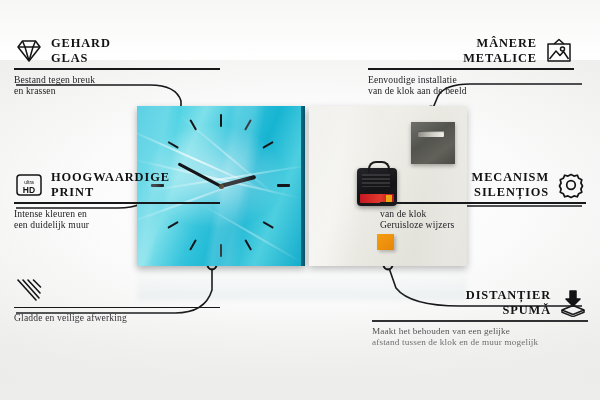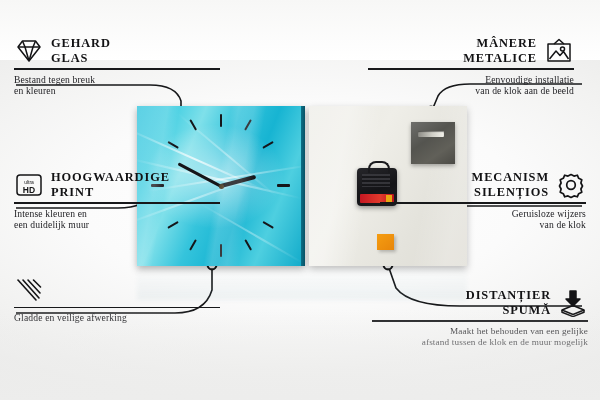--- a/index.html
+++ b/index.html
@@ -88,21 +88,21 @@
   
   .callout{position:absolute;width:206px;}
   .callout .head{display:flex;align-items:center;gap:7px;}
   .callout.right .head{justify-content:flex-end;}
   .ico{width:30px;height:28px;flex:0 0 30px;display:block;}
   .title{font-size:12.4px;font-weight:bold;letter-spacing:.9px;color:#121214;
     line-height:14.6px;text-transform:uppercase;}
   .callout.right .title{text-align:right;}
   .rule{height:1.4px;background:#17181a;margin:3px 0 4px 0;}
   .desc{font-size:9.6px;line-height:11.6px;color:#232327;letter-spacing:.15px;}
-  .callout.right .desc{text-align:right;}
+  .callout.right .desc{}
 
   #c-glas{left:14px;top:36px;}
   #c-print{left:14px;top:170px;}
   #c-randen{left:14px;top:276px;}
   #c-metal{left:368px;top:36px;}
   #c-mecanism{left:380px;top:170px;}
   #c-spuma{left:380px;top:288px;}
   #c-spuma{width:216px;left:372px;}
   #c-spuma .desc{font-size:9.2px;}
 </style>
@@ -194,21 +194,21 @@
             <path d="M21.5 4 L19 10 L15 24"></path>
         </g>
       </svg>
       <div>
         <div class="title">GEHARD</div>
         <div class="title">GLAS</div>
       </div>
     </div>
     <div class="rule"></div>
     <div class="desc">Bestand tegen breuk</div>
-    <div class="desc">en kleuren</div>
+    <div class="desc">en krassen</div>
   </div>
 
   <div class="callout" id="c-print">
     <div class="head">
       <svg class="ico" viewBox="0 0 30 28">
         <rect x="3" y="4" width="24" height="20" rx="3" fill="none" stroke="#141416" stroke-width="1.5"></rect>
         <text x="15" y="13" font-family="Liberation Sans, sans-serif" font-size="5" text-anchor="middle" fill="#141416">ultra</text>
         <text x="15" y="21.5" font-family="Liberation Sans, sans-serif" font-size="8.5" font-weight="bold" text-anchor="middle" fill="#141416">HD</text>
       </svg>
       <div>
@@ -263,22 +263,22 @@
         <div class="title">SILENȚIOS</div>
       </div>
       <svg class="ico" viewBox="0 0 30 28">
         <g fill="none" stroke="#141416" stroke-width="1.7" stroke-linejoin="round">
           <path d="M15 3.5 l3 1.6 3.3-.9 1.4 3.1 3.1 1.4-.9 3.3 1.6 3-1.6 3 .9 3.3-3.1 1.4-1.4 3.1-3.3-.9-3 1.6-3-1.6-3.3.9-1.4-3.1-3.1-1.4.9-3.3-1.6-3 1.6-3-.9-3.3 3.1-1.4 1.4-3.1 3.3.9z"></path>
           <circle cx="15" cy="14" r="4.3"></circle>
         </g>
       </svg>
     </div>
     <div class="rule"></div>
+    <div class="desc">van de klok</div>
     <div class="desc">Geruisloze wijzers</div>
-    <div class="desc">van de klok</div>
   </div>
 
   <div class="callout right" id="c-spuma">
     <div class="head">
       <div>
         <div class="title">DISTANȚIER</div>
         <div class="title">SPUMĂ</div>
       </div>
       <svg class="ico" viewBox="0 0 30 28">
         <g fill="none" stroke="#141416" stroke-width="1.5" stroke-linejoin="round">

